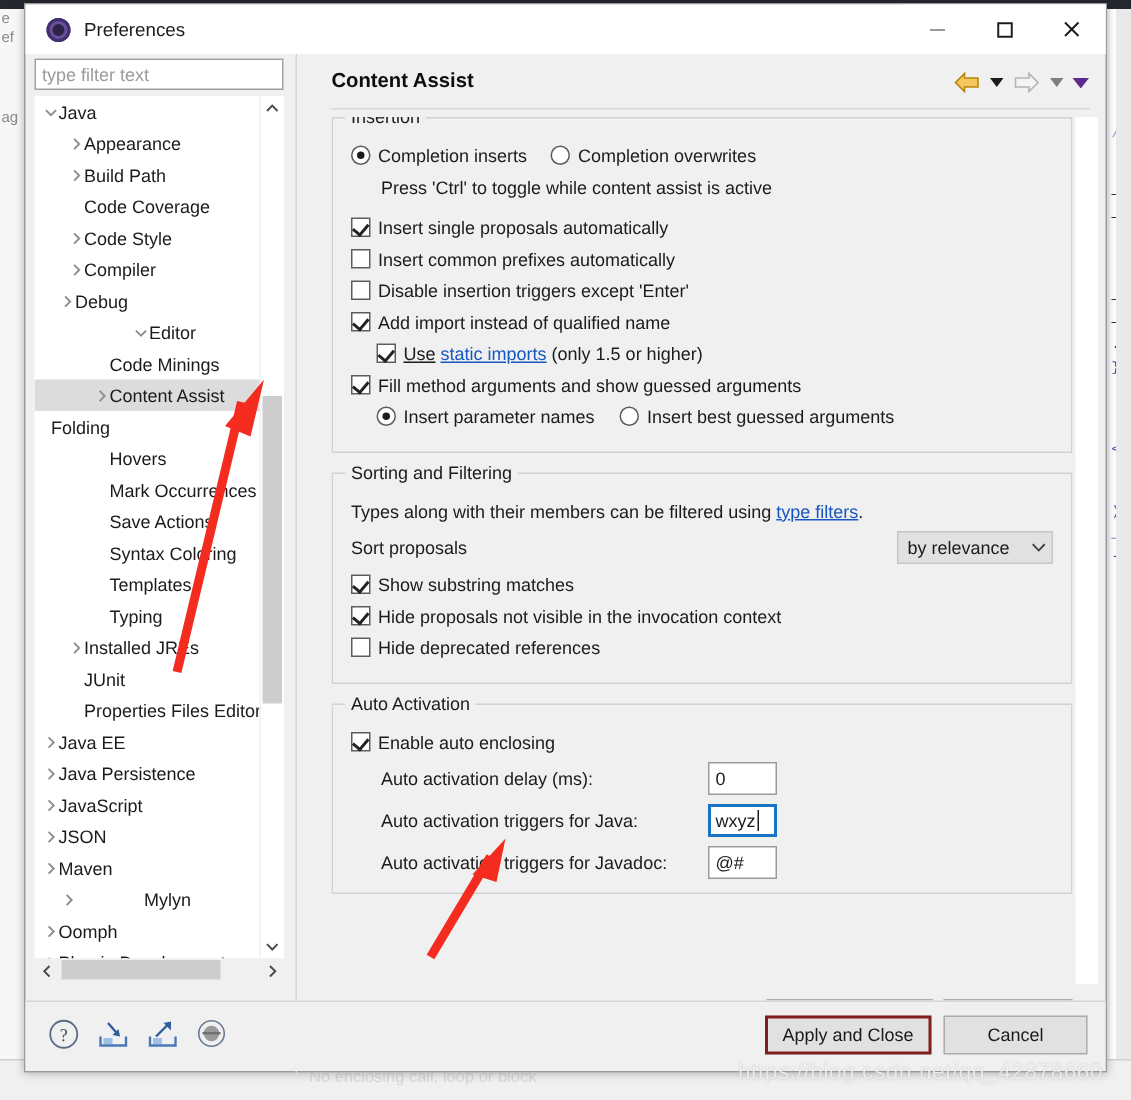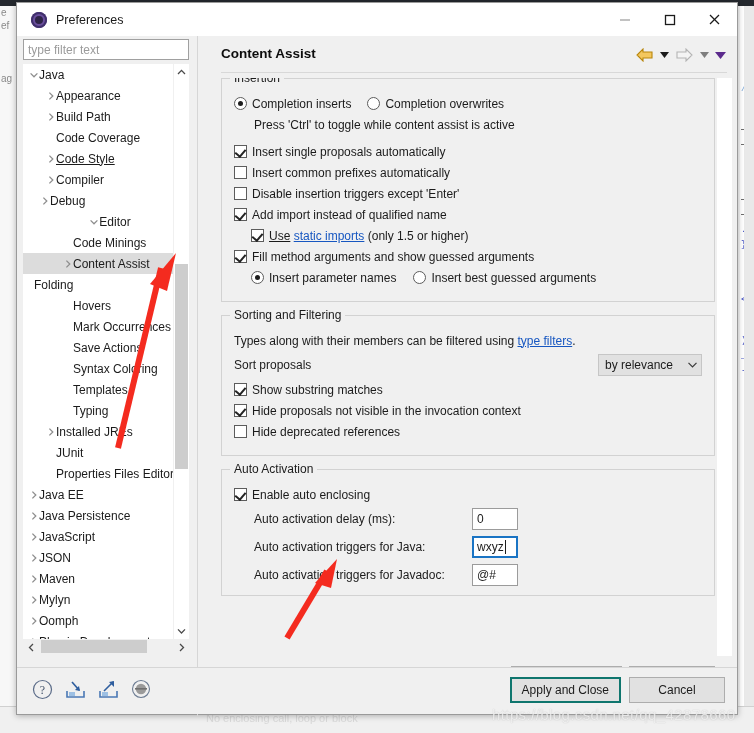--- a/index.html
+++ b/index.html
@@ -262,21 +262,21 @@
   #footer {
     position:absolute; left:0; right:0; bottom:0; height:46px;
     background:#f0f0f0; border-top:1px solid #d6d6d6;
   }
   #footer-icons {
     position:absolute; left:14px; top:10px; display:flex; align-items:center; gap:11px;
   }
   .ficon { width:22px; height:22px; display:flex; align-items:center; justify-content:center; }
   #footer-btns { position:absolute; right:12px; top:9px; display:flex; gap:8px; }
   .btn.primary {
-    border:2px solid #0f766e; background:#e1e1e1; min-width:104px;
+    border:2px solid #7f1d1d; background:#e1e1e1; min-width:104px;
   }
 
   
   #watermark {
     position:absolute; left:492px; top:706px;
     font-family:"Liberation Sans", sans-serif;
     font-size:15px; color:rgba(255,255,255,.72);
     letter-spacing:.4px; white-space:nowrap;
     text-shadow:0 0 1px rgba(120,120,120,.45);
     pointer-events:none;
@@ -381,21 +381,21 @@
               <svg width="8" height="8" viewBox="0 0 8 8">
                 <polyline fill="none" stroke="#8d8d8d" stroke-width="1.25" points="2.4,0.6 5.8,4 2.4,7.4"></polyline>
               </svg>
             </span>
             <span class="tlabel">Build Path</span>
           </div>
           <div class="tree-item" style="padding-left: 22px;">
             <span class="tw none"></span>
             <span class="tlabel">Code Coverage</span>
           </div>
-          <div class="tree-item" style="padding-left: 22px; text-decoration: underline;">
+          <div class="tree-item" style="padding-left: 22px;">
             <span class="tw">
               <svg width="8" height="8" viewBox="0 0 8 8">
                 <polyline fill="none" stroke="#8d8d8d" stroke-width="1.25" points="2.4,0.6 5.8,4 2.4,7.4"></polyline>
               </svg>
             </span>
             <span class="tlabel">Code Style</span>
           </div>
           <div class="tree-item" style="padding-left: 22px;">
             <span class="tw">
               <svg width="8" height="8" viewBox="0 0 8 8">
@@ -509,21 +509,21 @@
             <span class="tlabel">JSON</span>
           </div>
           <div class="tree-item" style="padding-left: 5px;">
             <span class="tw">
               <svg width="8" height="8" viewBox="0 0 8 8">
                 <polyline fill="none" stroke="#8d8d8d" stroke-width="1.25" points="2.4,0.6 5.8,4 2.4,7.4"></polyline>
               </svg>
             </span>
             <span class="tlabel">Maven</span>
           </div>
-          <div class="tree-item" style="padding-left: 5px;">
+          <div class="tree-item" style="padding-left: 17px; gap: 45px;">
             <span class="tw">
               <svg width="8" height="8" viewBox="0 0 8 8">
                 <polyline fill="none" stroke="#8d8d8d" stroke-width="1.25" points="2.4,0.6 5.8,4 2.4,7.4"></polyline>
               </svg>
             </span>
             <span class="tlabel">Mylyn</span>
           </div>
           <div class="tree-item" style="padding-left: 5px;">
             <span class="tw">
               <svg width="8" height="8" viewBox="0 0 8 8">

